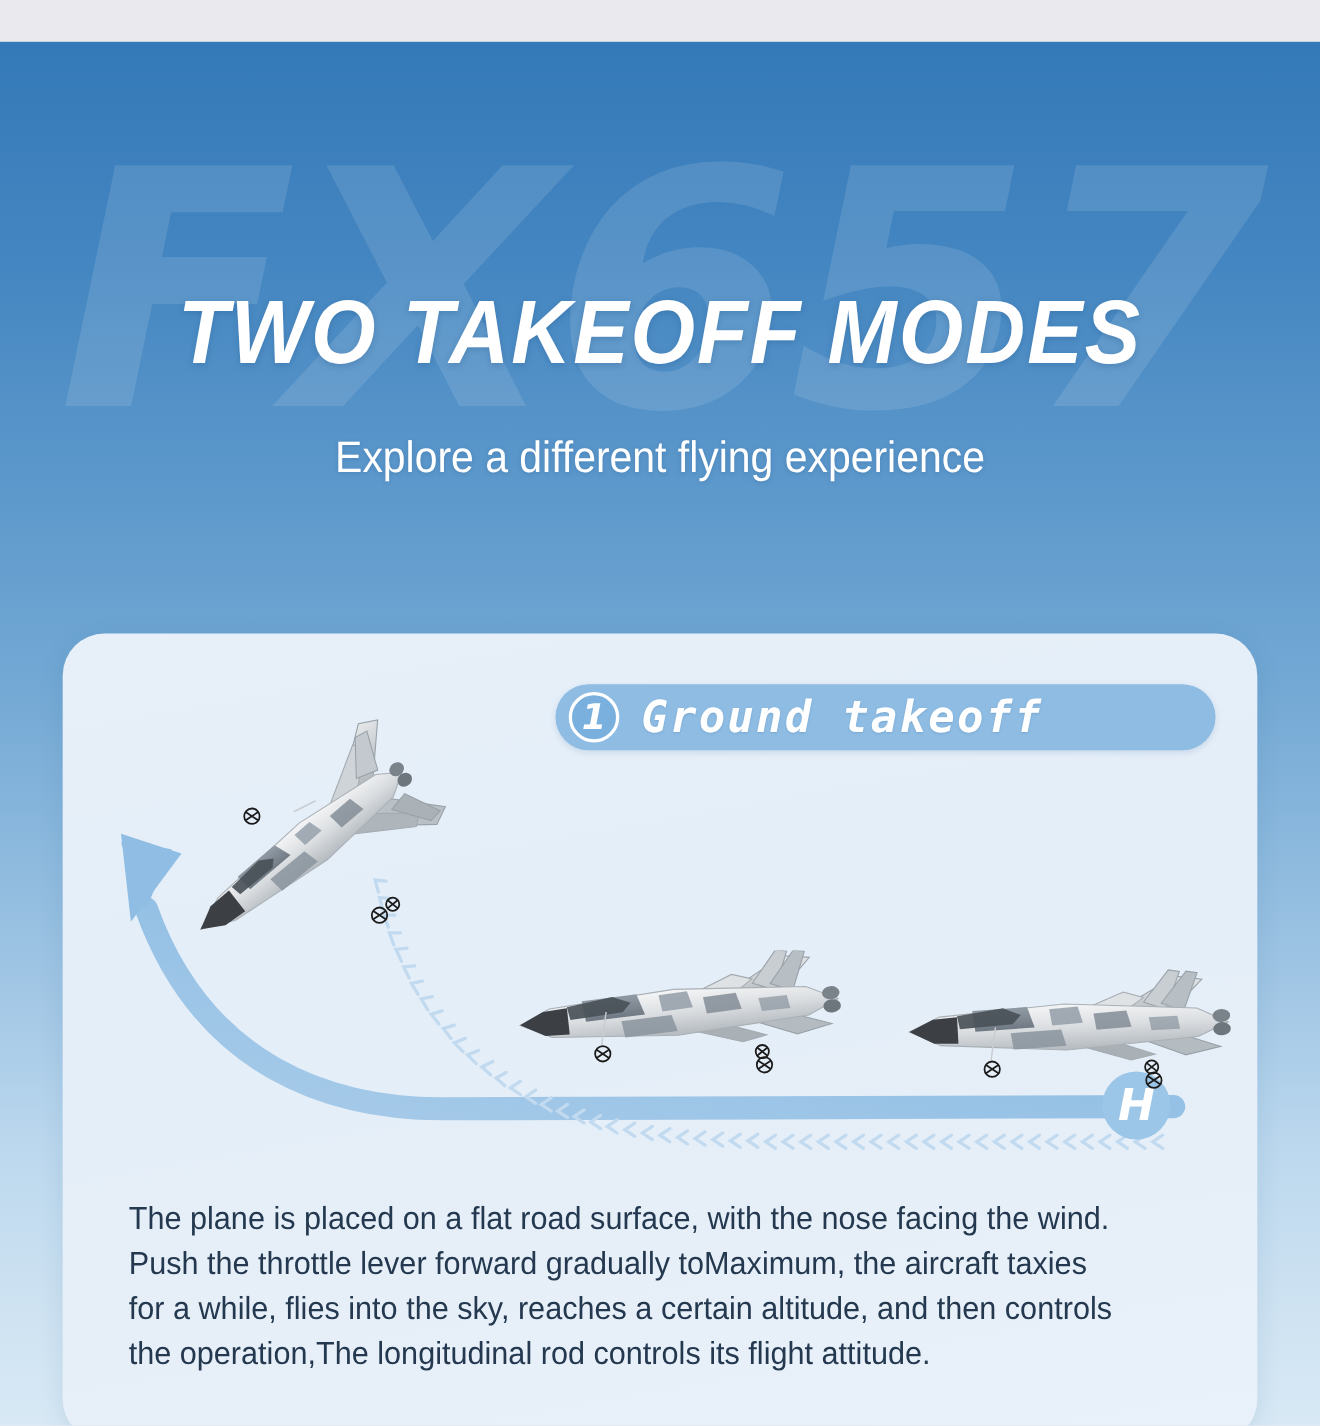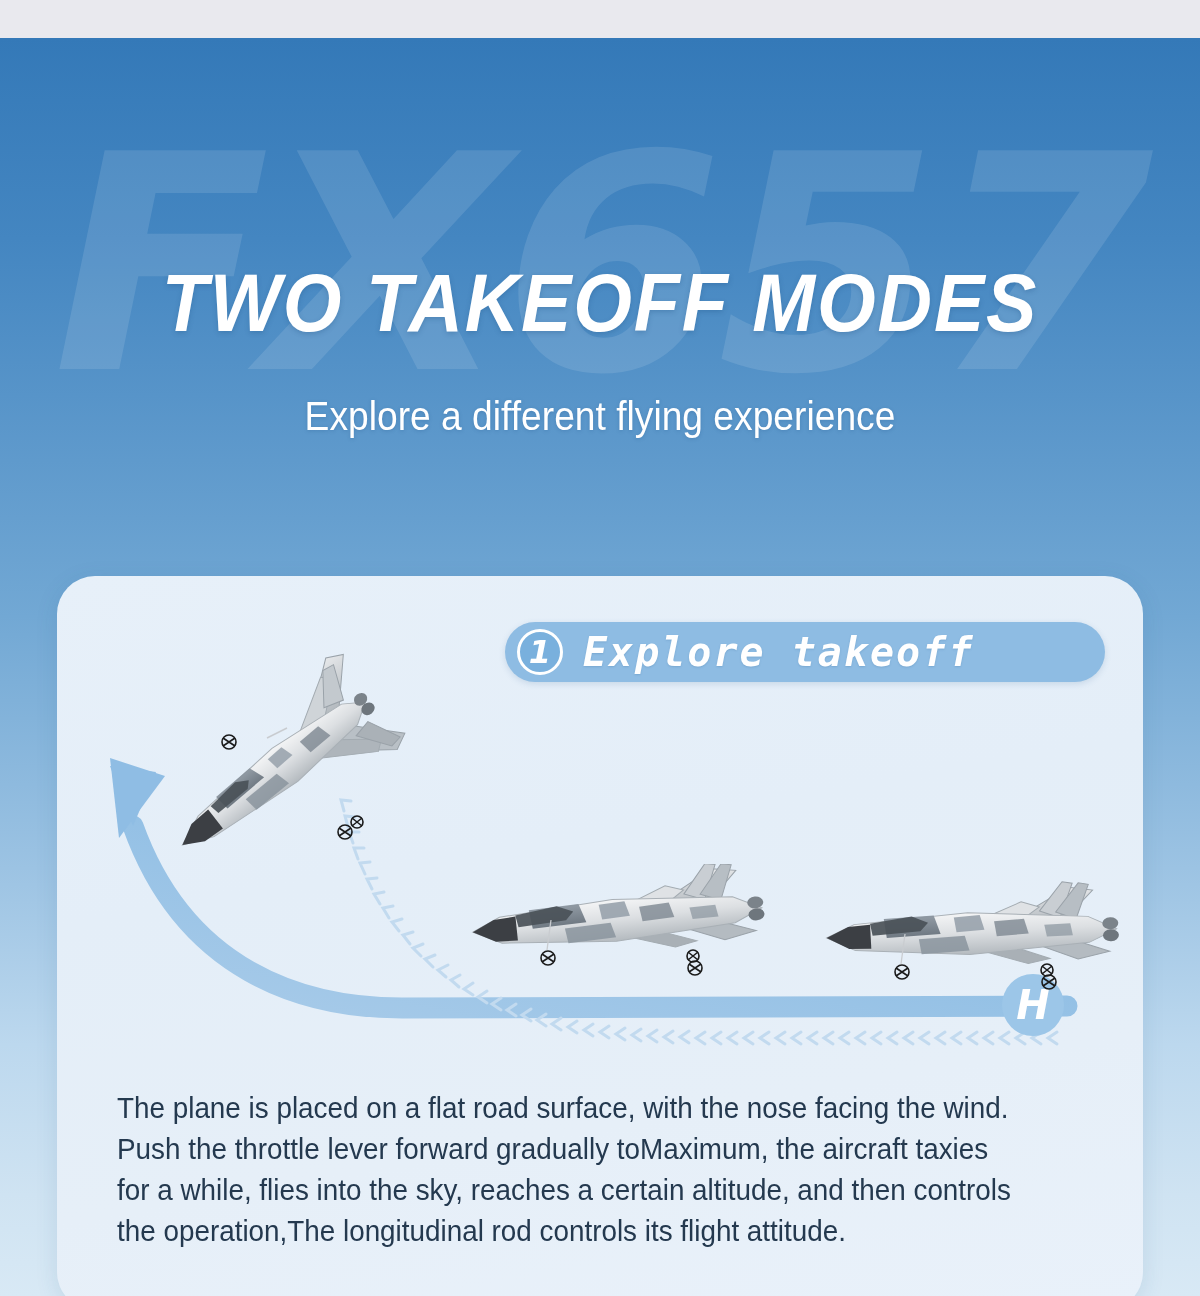--- a/index.html
+++ b/index.html
@@ -136,21 +136,21 @@
     <div class="hero-inner">
       <div class="watermark">FX657</div>
       <div class="headline">TWO TAKEOFF MODES</div>
       <div class="subhead">Explore a different flying experience</div>
     </div>
 
     <div class="card">
 
       <div class="badge">
         <div class="badge-num">1</div>
-        <div class="badge-label">Explore  takeoff</div>
+        <div class="badge-label">Ground  takeoff</div>
       </div>
 
       <div class="scene">
 
         <svg width="1086" height="510" viewBox="0 0 1086 510">
           <defs>
             <linearGradient id="arrGrad" x1="0" y1="1" x2="1" y2="0">
               <stop offset="0%" stop-color="#a8cbe9"></stop>
               <stop offset="55%" stop-color="#93c0e5"></stop>
               <stop offset="100%" stop-color="#85b7e2"></stop>

